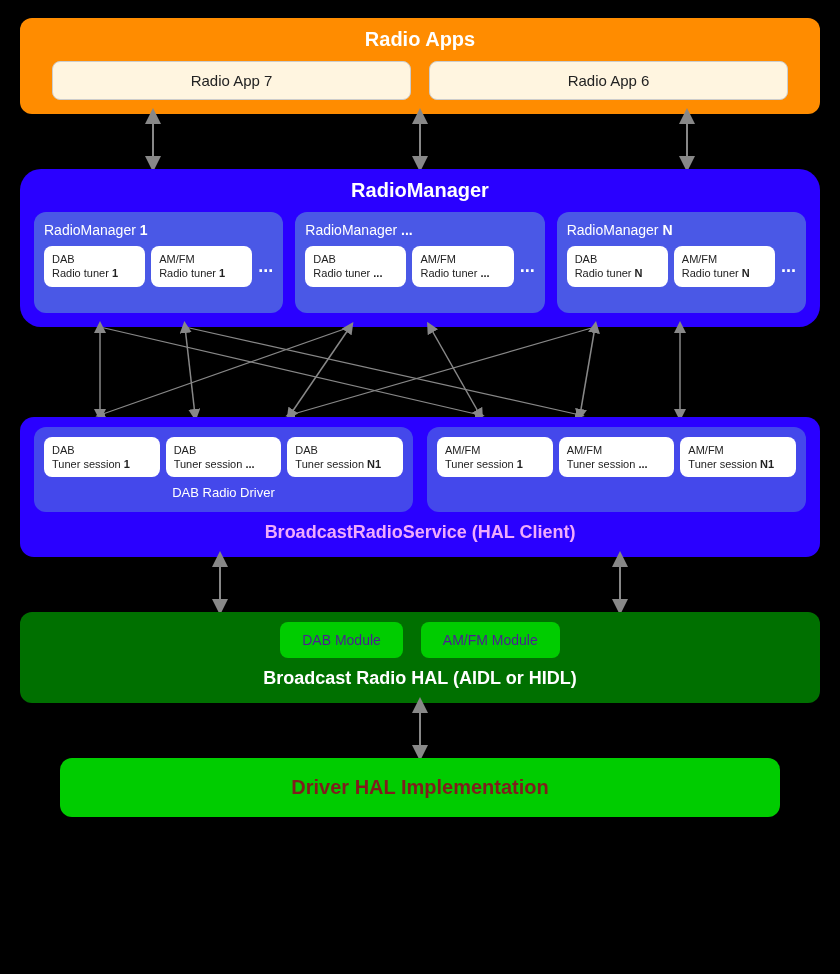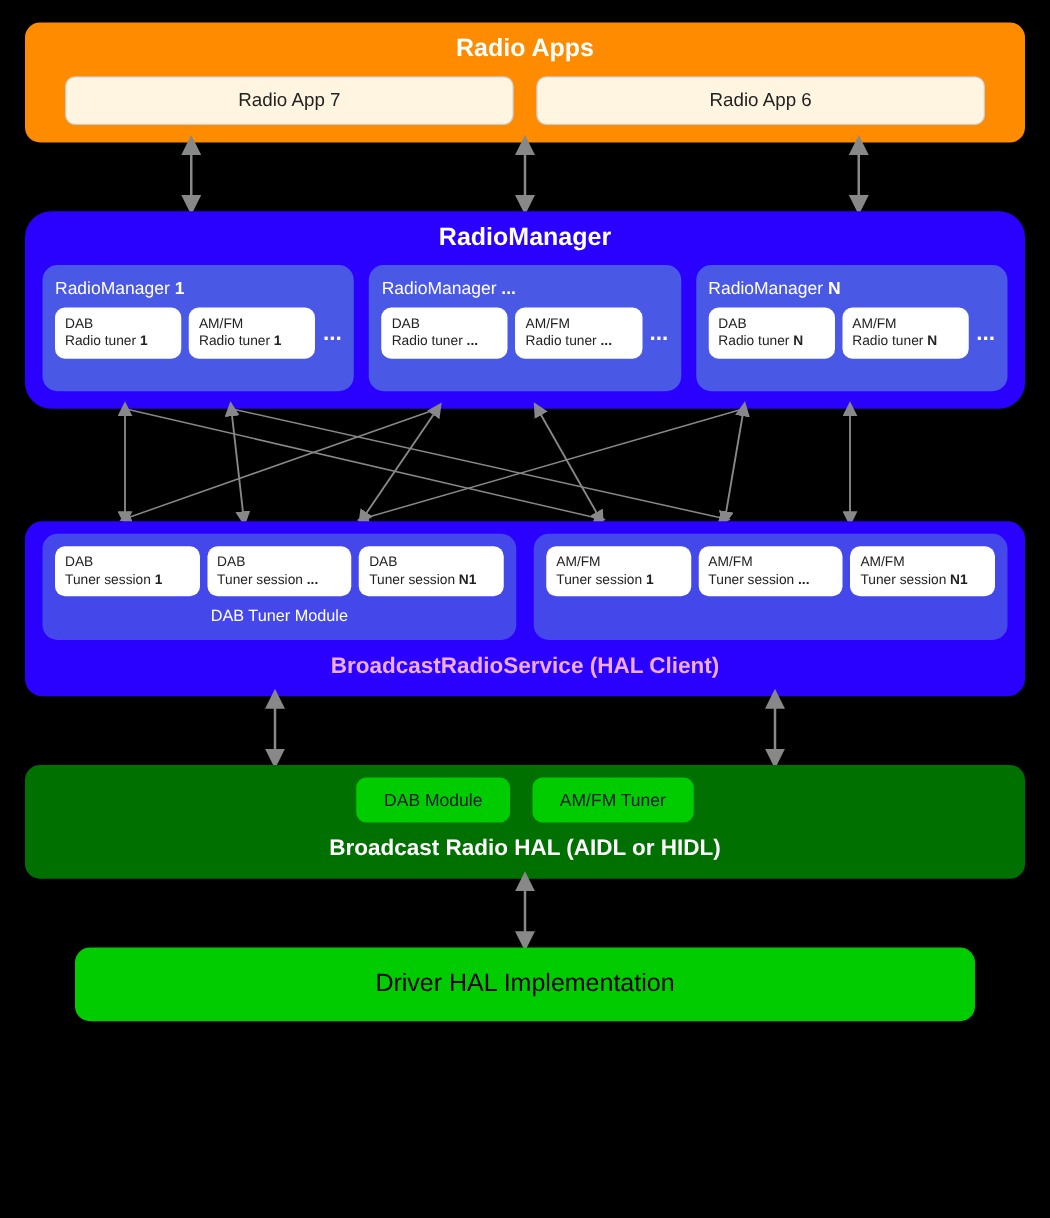--- a/index.html
+++ b/index.html
@@ -171,40 +171,40 @@
     .hal-modules-row {
       display: flex;
       gap: 18px;
       justify-content: center;
     }
     .hal-module-box {
       background: #00CC00;
       border-radius: 8px;
       padding: 10px 22px;
       font-size: 14px;
-      color: #0f172a;
+      color: #4c1d95;
       font-weight: 500;
     }
     .hal-title {
       color: #fff;
       font-weight: bold;
       font-size: 18px;
     }
 
     
     .driver-hal-section {
       background: #00CC00;
       border-radius: 12px;
       width: 90%;
       padding: 18px 16px;
       text-align: center;
     }
     .driver-hal-title {
-      color: #000000;
-      font-weight: normal;
+      color: #7f1d1d;
+      font-weight: bold;
       font-size: 20px;
     }
 
     
     svg.arrows {
       display: block;
       overflow: visible;
     }
   </style>
 </head>
@@ -304,21 +304,21 @@
 
 <div class="brs-section">
   <div class="brs-modules-row">
 
     <div class="radio-module-group">
       <div class="module-sessions-row">
         <div class="session-box">DAB<br>Tuner session <span>1</span></div>
         <div class="session-box">DAB<br>Tuner session <span>...</span></div>
         <div class="session-box">DAB<br>Tuner session <span>N1</span></div>
       </div>
-      <div class="module-label">DAB Tuner Module</div>
+      <div class="module-label">DAB Radio Driver</div>
     </div>
 
     <div class="radio-module-group">
       <div class="module-sessions-row">
         <div class="session-box">AM/FM<br>Tuner session <span>1</span></div>
         <div class="session-box">AM/FM<br>Tuner session <span>...</span></div>
         <div class="session-box">AM/FM<br>Tuner session <span>N1</span></div>
       </div>
     </div>
   </div>
@@ -334,21 +334,21 @@
       <path d="M0,0 L8,4 L0,8 Z" fill="#888"></path>
     </marker>
   </defs>
   <line x1="200" y1="2" x2="200" y2="50" stroke="#888" stroke-width="2" marker-end="url(#ah-down3)" marker-start="url(#ah-up3)"></line>
   <line x1="600" y1="2" x2="600" y2="50" stroke="#888" stroke-width="2" marker-end="url(#ah-down3)" marker-start="url(#ah-up3)"></line>
 </svg>
 
 <div class="hal-section">
   <div class="hal-modules-row">
     <div class="hal-module-box">DAB Module</div>
-    <div class="hal-module-box">AM/FM Tuner</div>
+    <div class="hal-module-box">AM/FM Module</div>
   </div>
   <div class="hal-title">Broadcast Radio HAL (AIDL or HIDL)</div>
 </div>
 
 <svg class="arrows" width="800" height="55" viewBox="0 0 800 55">
   <defs>
     <marker id="ah-down4" markerWidth="8" markerHeight="8" refX="4" refY="4" orient="auto">
       <path d="M0,0 L8,4 L0,8 Z" fill="#888"></path>
     </marker>
     <marker id="ah-up4" markerWidth="8" markerHeight="8" refX="4" refY="4" orient="auto-start-reverse">

